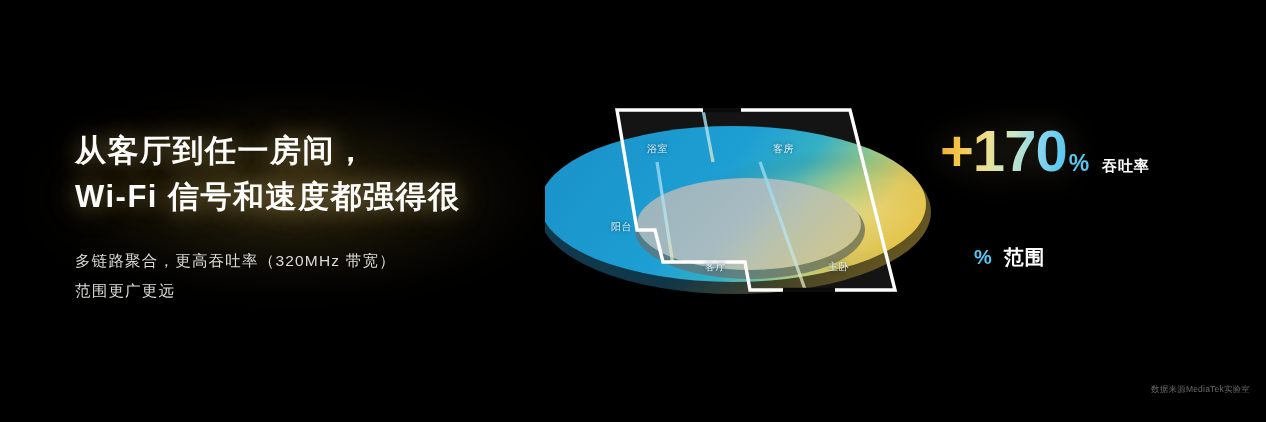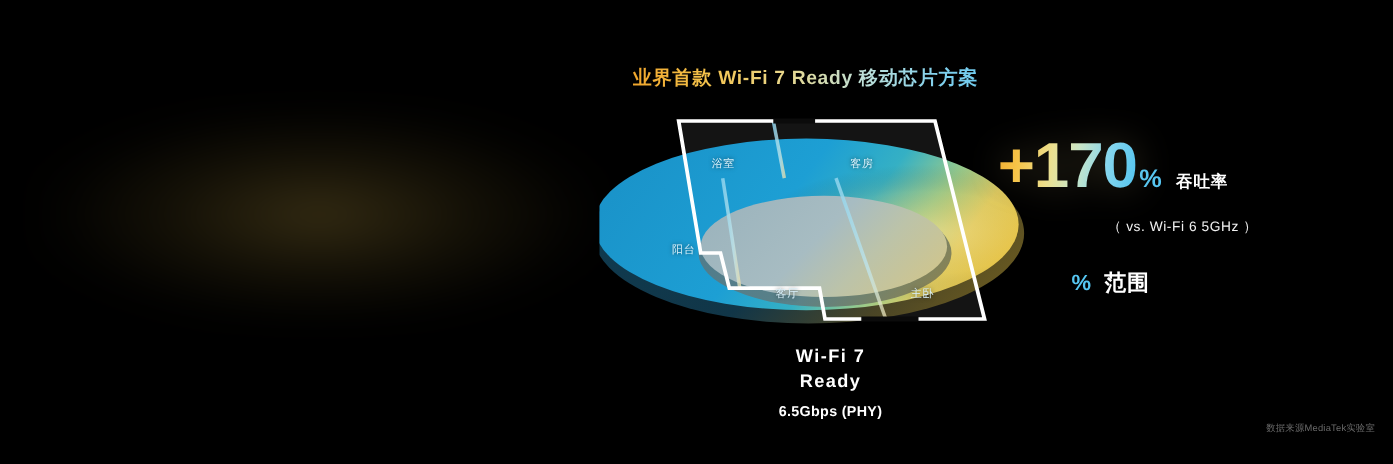--- a/index.html
+++ b/index.html
@@ -56,21 +56,21 @@
   .stat-num{
     font-weight:bold;line-height:1;
     background:linear-gradient(100deg,#f0ab2f 0%,#f6c347 16%,#ece08f 38%,#c9e6c8 56%,#86d6ee 76%,#4ec3f0 100%);
     -webkit-background-clip:text;background-clip:text;
     -webkit-text-fill-color:transparent;color:transparent;
     filter:drop-shadow(0 0 16px rgba(200,180,120,0.30));
   }
   .stat-pct{color:#56c6f2;font-weight:bold;}
   .stat-label{color:#ffffff;font-weight:bold;}
 
-  #stat-throughput{left:907px;top:122px;text-align:right;}
+  #stat-throughput{left:940px;top:122px;text-align:right;}
   #stat-throughput .stat-num{font-size:58px;letter-spacing:-1px;}
   #stat-throughput .stat-pct{font-size:23px;margin-left:2px;}
   #stat-throughput .stat-label{font-size:15px;margin-left:13px;letter-spacing:0.8px;font-family:Liberation Mono, monospace;}
 
   .stat-note{
     position:absolute;left:965px;top:198px;width:220px;text-align:center;
     color:#f2f2f2;font-size:12.5px;letter-spacing:0.5px;white-space:nowrap;
   }
 
   #stat-range{left:972px;top:244px;}
@@ -84,22 +84,27 @@
     font-size:8.5px;letter-spacing:0.2px;white-space:nowrap;margin-top:48px;
   }
 </style>
 </head>
 <body>
 
 <div class="stage">
 
   <div class="glow-left"></div>
 
+  <div class="left-block">
+    <div class="headline">从客厅到任一房间，</div>
+    <div class="headline l2">Wi-Fi 信号和速度都强得很</div>
+    <div class="sub">多链路聚合，更高吞吐率（320MHz 带宽）</div>
+    <div class="sub" style="margin-top:0">范围更广更远</div>
+  </div>
 
-  <div class="center-title">业界首款 Wi-Fi 7 Ready 移动芯片方案</div>
 
   <div class="diagram">
     <svg width="400" height="220" viewBox="0 0 400 220">
       <defs>
 
         <linearGradient id="gOuter" x1="0" y1="0.35" x2="1" y2="0.65">
           <stop offset="0%" stop-color="#1a93c9"></stop>
           <stop offset="42%" stop-color="#1d9fd4"></stop>
           <stop offset="60%" stop-color="#35b0c4"></stop>
           <stop offset="74%" stop-color="#93c98e"></stop>
@@ -166,33 +171,27 @@
       <line x1="238" y1="200" x2="290" y2="200" stroke="#0b0b0b" stroke-width="4.4"></line>
     </svg>
 
     <div class="room-label" style="left:102px;top:52px">浴室</div>
     <div class="room-label" style="left:228px;top:52px">客房</div>
     <div class="room-label" style="left:66px;top:130px">阳台</div>
     <div class="room-label" style="left:160px;top:170px">客厅</div>
     <div class="room-label" style="left:283px;top:170px">主卧</div>
   </div>
 
-  <div class="caption">
-    <div class="cap1">Wi-Fi 7</div>
-    <div class="cap1">Ready</div>
-    <div class="cap2">6.5Gbps (PHY)</div>
-  </div>
 
   <div class="stat" id="stat-throughput">
     <span class="stat-num">+170</span>
     <span class="stat-pct">%</span>
     <span class="stat-label">吞吐率</span>
   </div>
 
-  <div class="stat-note">（ vs. Wi-Fi 6 5GHz ）</div>
 
   <div class="stat" id="stat-range">
     <span class="stat-pct">%</span>
     <span class="stat-label">范围</span>
   </div>
 
   <div class="footnote">数据来源MediaTek实验室</div>
 
 </div>
 

